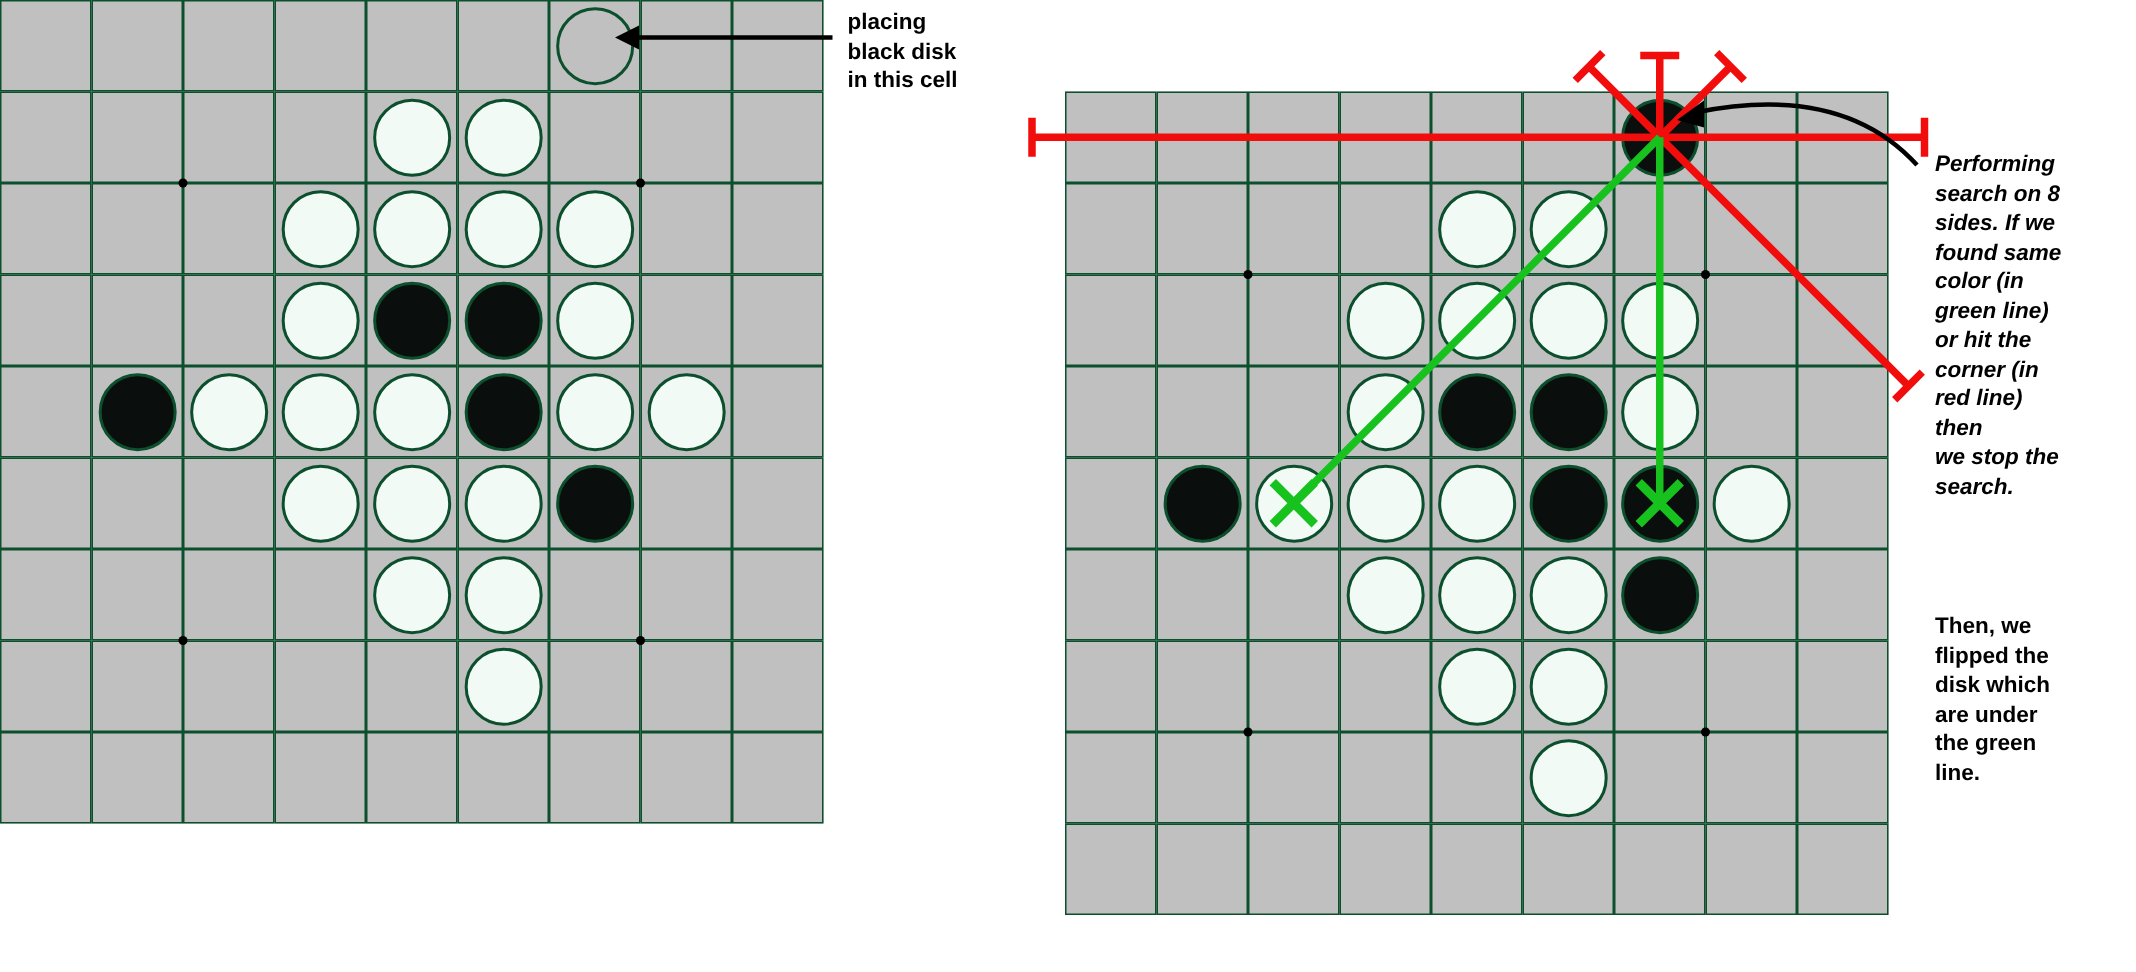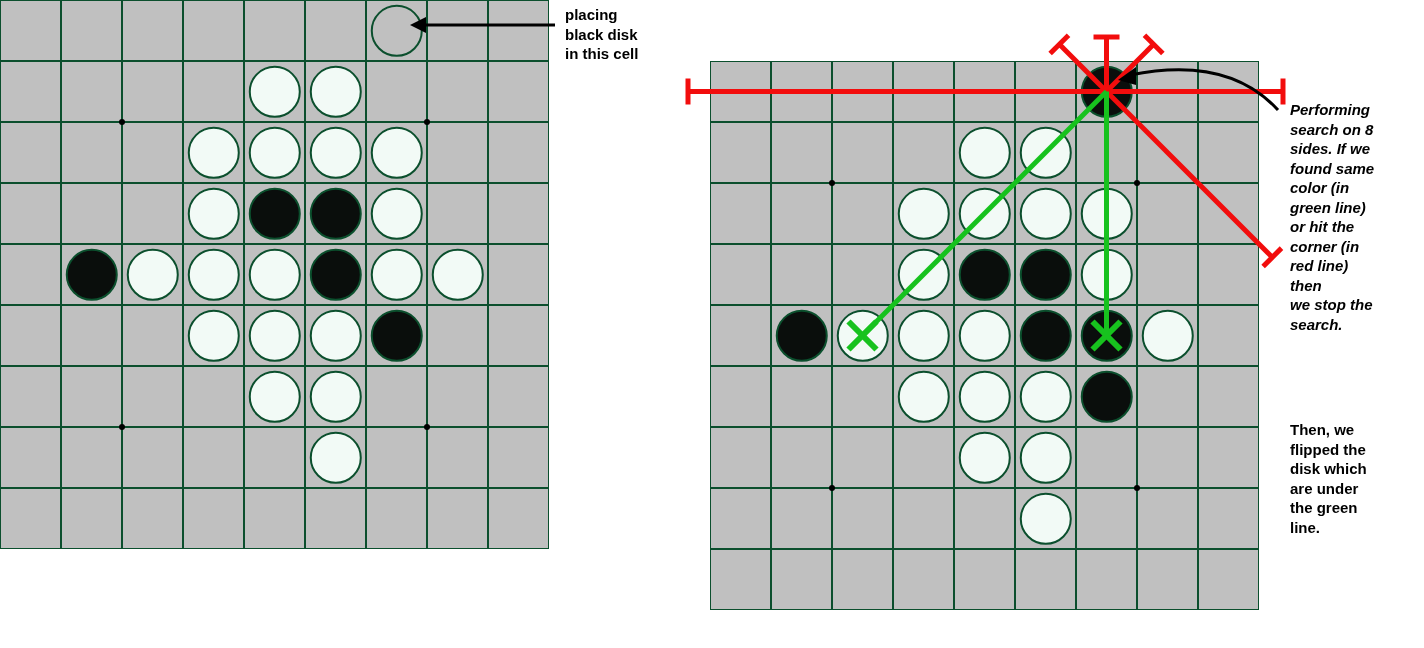--- a/index.html
+++ b/index.html
@@ -328,20 +328,20 @@
 found same
 color (in
 green line)
 or hit the
 corner (in
 red line)
  then
 we stop the
 search.</div>
 
-  <div class="caption" style="left:1290px; top:420px;">Then, we
+  <div class="caption" style="left:1290px; top:408px;">Then, we
 flipped the
 disk which
 are under
 the green
 line.</div>
 
 </div>
 
 </body></html>

